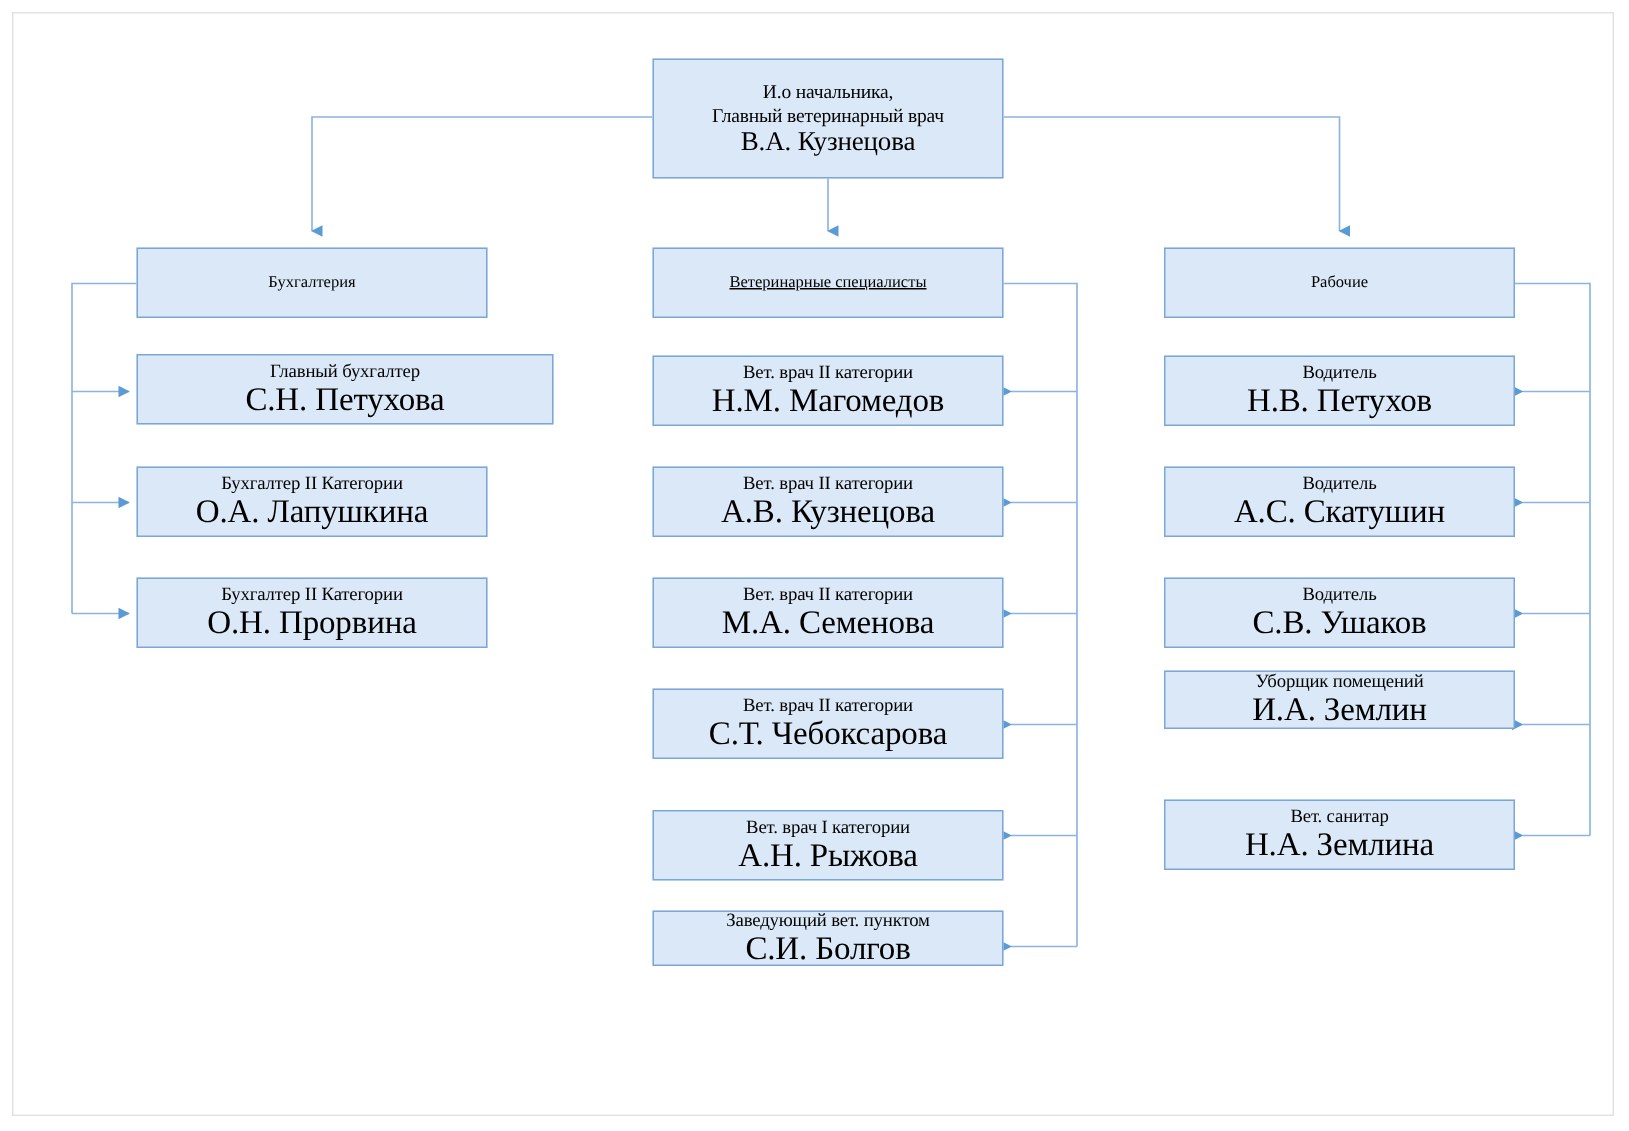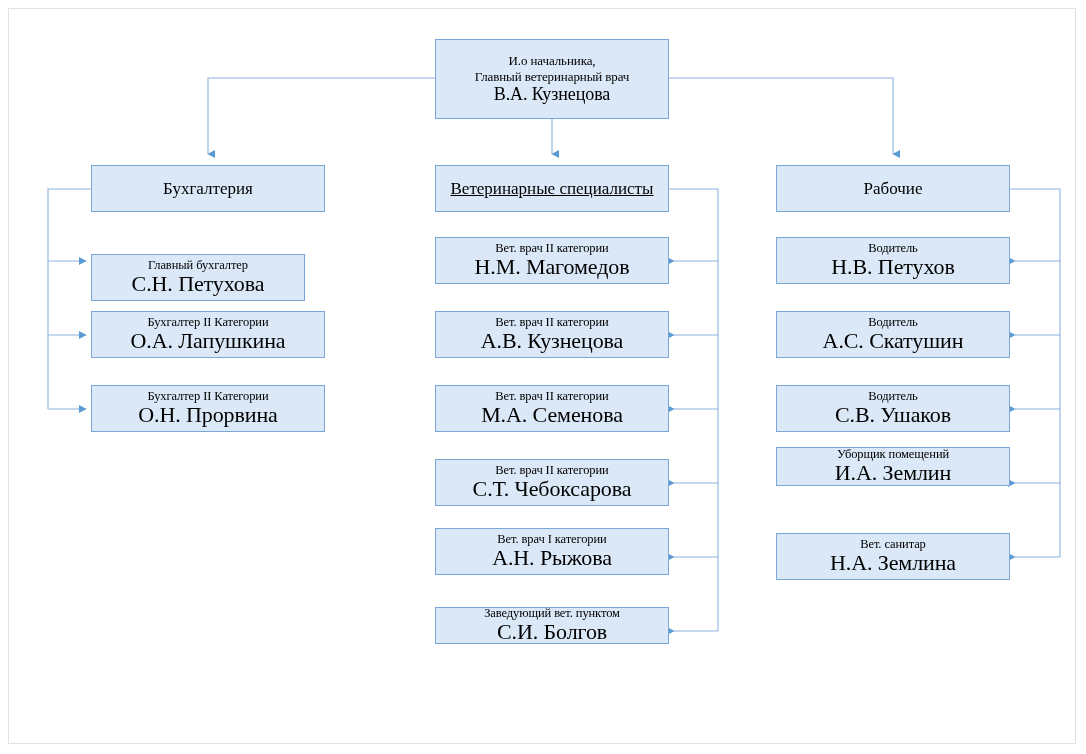--- a/index.html
+++ b/index.html
@@ -74,21 +74,21 @@
     white-space: nowrap;
   }
 
   
   .node.root {
     line-height: 1.16;
   }
   .node.root .role { font-size: 13px; }
   .node.root .person { font-size: 18px; }
 
-  .node.dept .single { font-size: 17px; }
+  .node.dept .single { font-size: 11px; }
 </style>
 </head>
 <body>
 
 <div id="page">
 
   <div id="page-frame"></div>
 
   <svg id="connector-layer" viewBox="0 0 1086 754" xmlns="http://www.w3.org/2000/svg">
     <defs>
@@ -184,21 +184,21 @@
   </div>
 
   <div class="node dept" style="left:435px; top:165px; width:234px; height:47px;text-decoration:underline;">
     <div class="single">Ветеринарные специалисты</div>
   </div>
 
   <div class="node dept" style="left:776px; top:165px; width:234px; height:47px;">
     <div class="single">Рабочие</div>
   </div>
 
-  <div class="node" style="left:91px; top:254px; width:214px; height:47px;">
+  <div class="node" style="left:91px; top:236px; width:278px; height:47px;">
     <div class="role">Главный бухгалтер</div>
     <div class="person">С.Н. Петухова</div>
   </div>
   <div class="node" style="left:91px; top:311px; width:234px; height:47px;">
     <div class="role">Бухгалтер II Категории</div>
     <div class="person">О.А. Лапушкина</div>
   </div>
   <div class="node" style="left:91px; top:385px; width:234px; height:47px;">
     <div class="role">Бухгалтер II Категории</div>
     <div class="person">О.Н. Прорвина</div>
@@ -213,21 +213,21 @@
     <div class="person">А.В. Кузнецова</div>
   </div>
   <div class="node" style="left:435px; top:385px; width:234px; height:47px;">
     <div class="role">Вет. врач II категории</div>
     <div class="person">М.А. Семенова</div>
   </div>
   <div class="node" style="left:435px; top:459px; width:234px; height:47px;">
     <div class="role">Вет. врач II категории</div>
     <div class="person">С.Т. Чебоксарова</div>
   </div>
-  <div class="node" style="left:435px; top:528px; width:234px; height:47px;">
+  <div class="node" style="left:435px; top:540px; width:234px; height:47px;">
     <div class="role">Вет. врач I категории</div>
     <div class="person">А.Н. Рыжова</div>
   </div>
   <div class="node" style="left:435px; top:607px; width:234px; height:37px;">
     <div class="role">Заведующий вет. пунктом</div>
     <div class="person">С.И. Болгов</div>
   </div>
 
   <div class="node" style="left:776px; top:237px; width:234px; height:47px;">
     <div class="role">Водитель</div>

